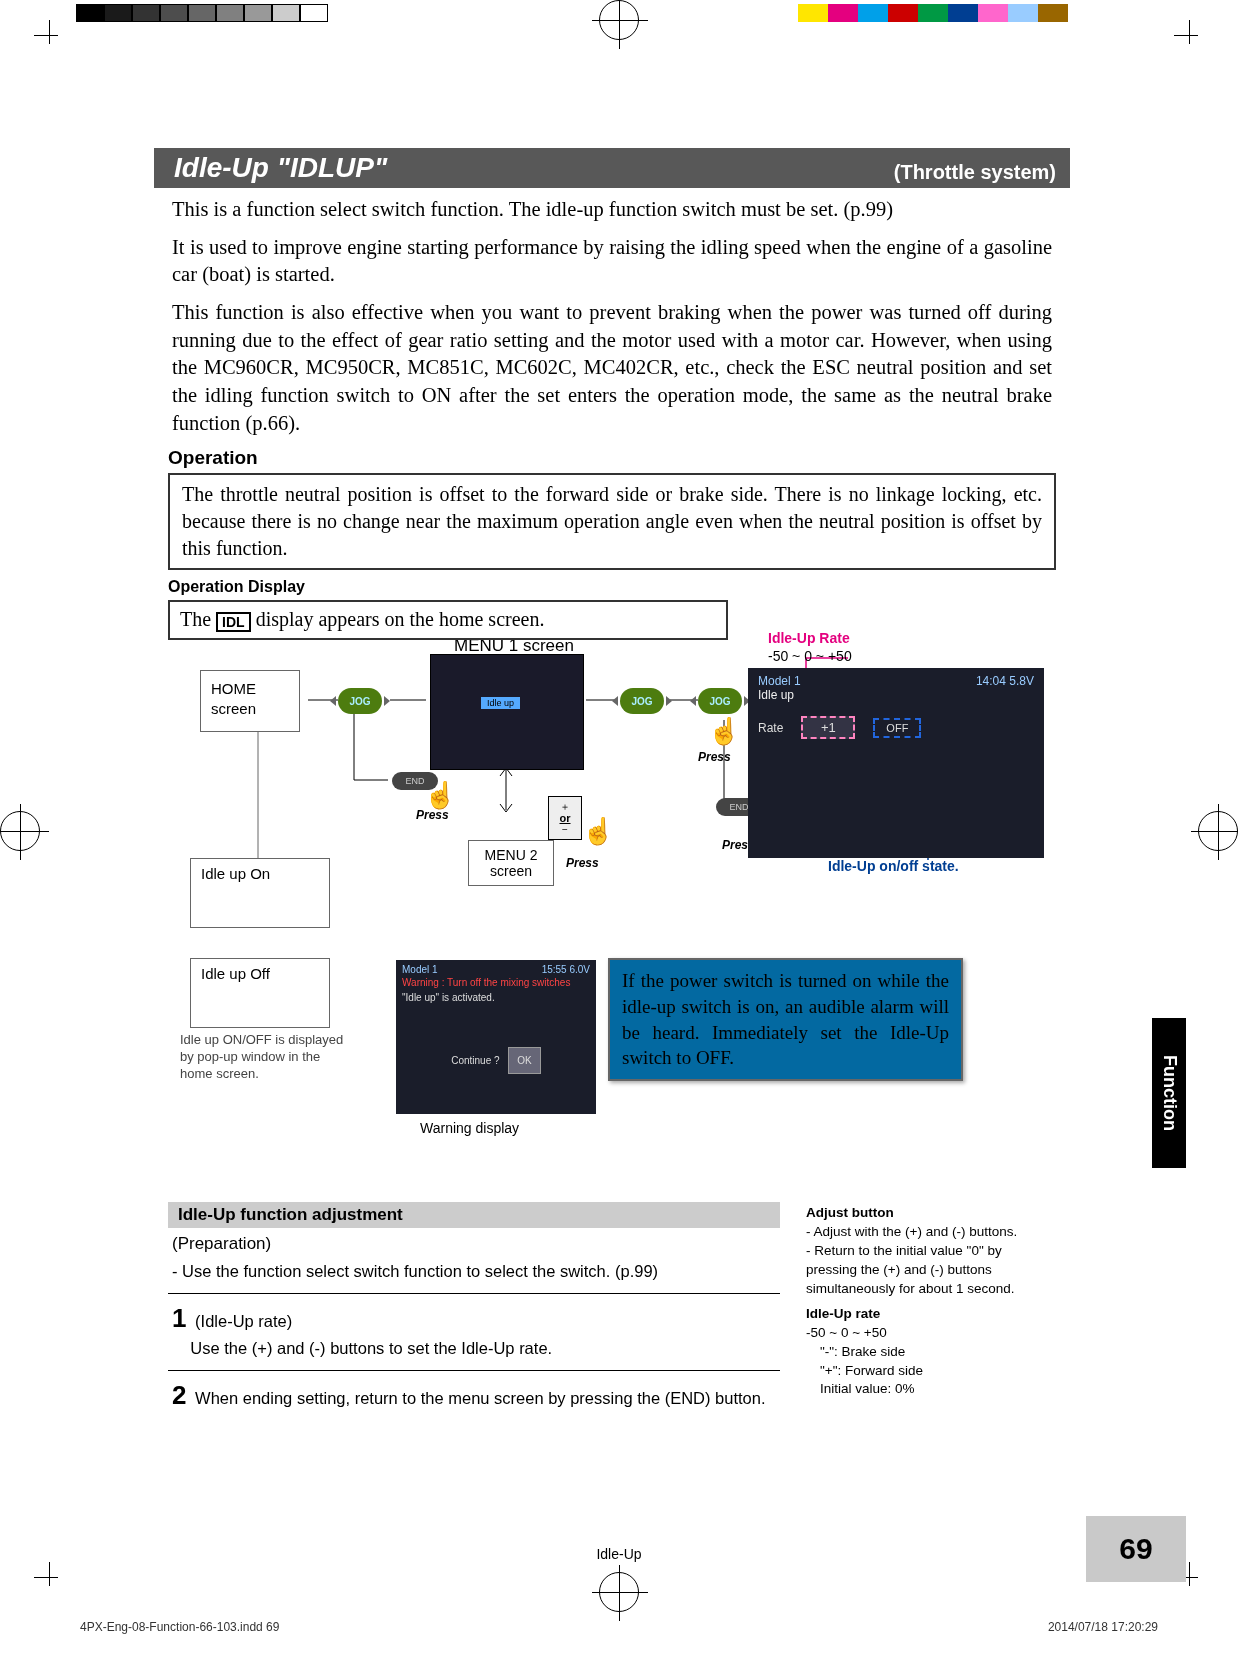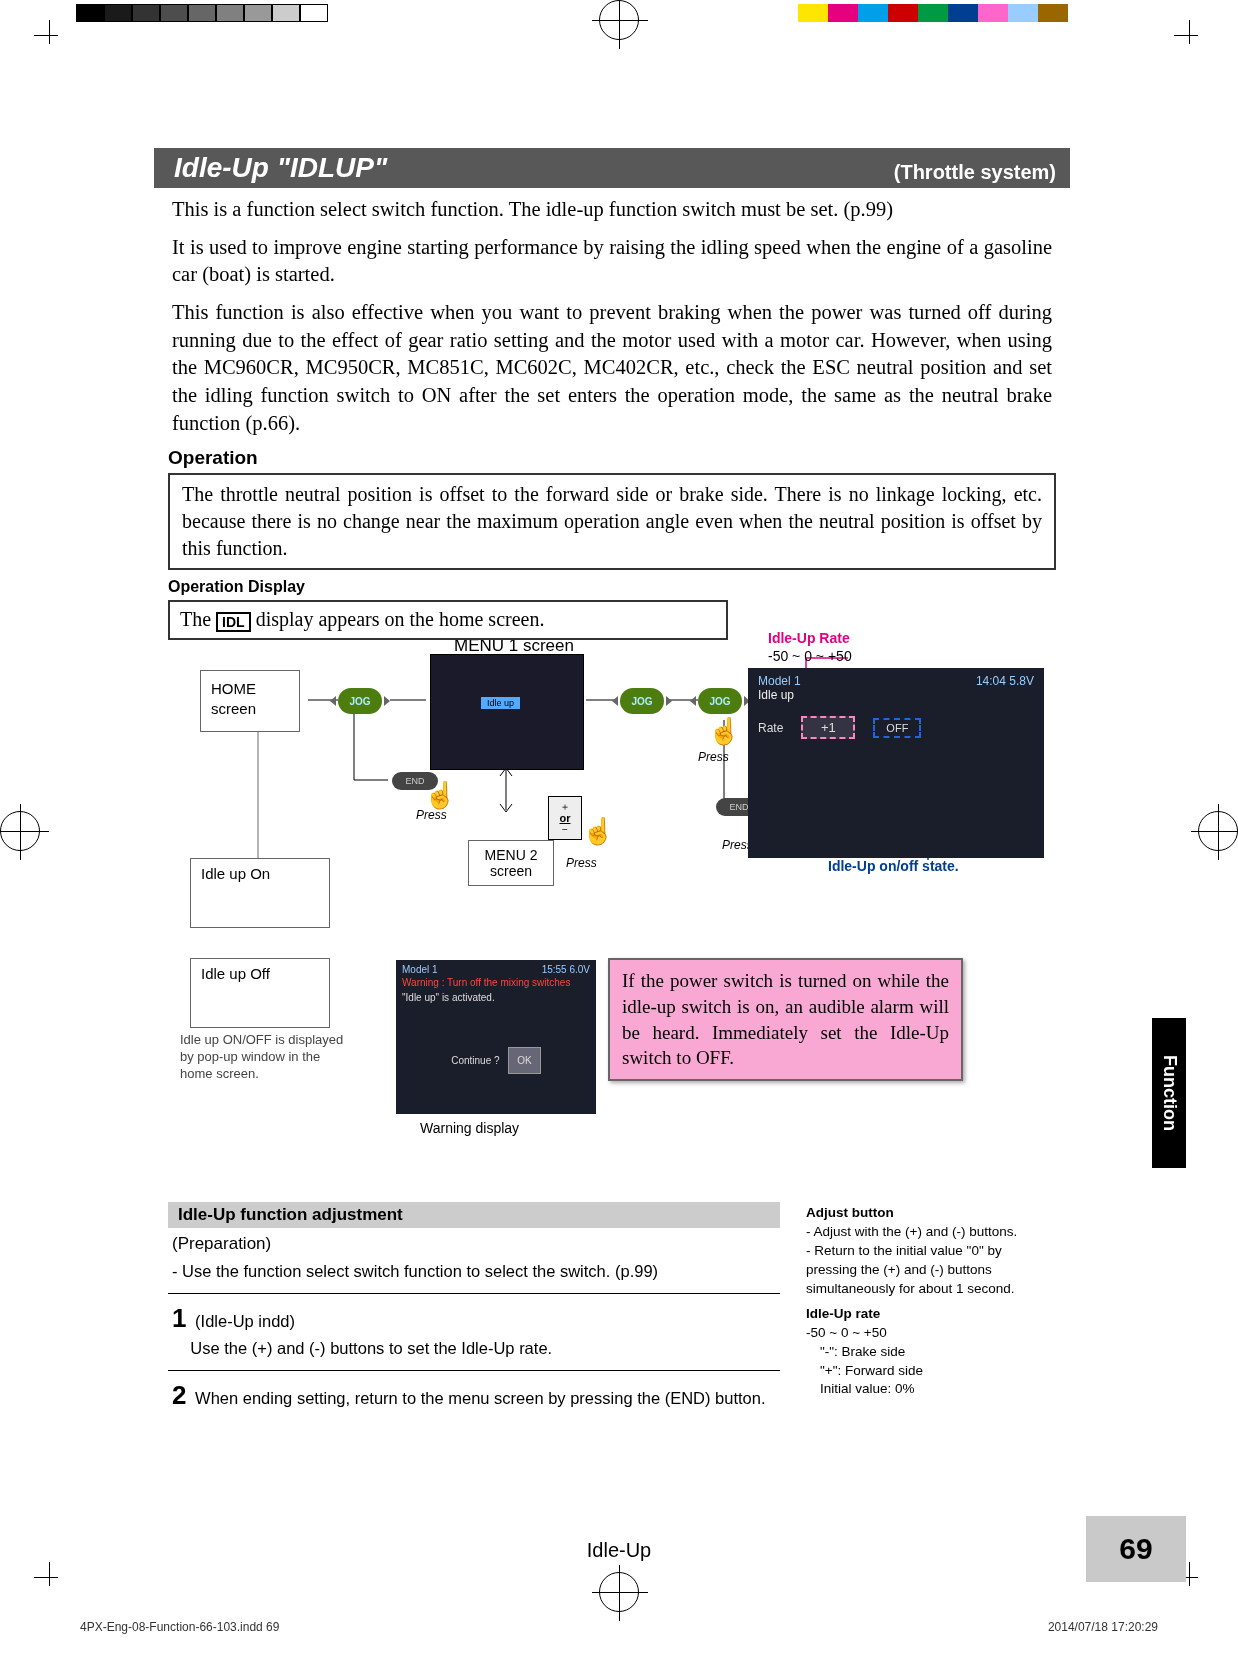--- a/index.html
+++ b/index.html
@@ -57,21 +57,21 @@
   .jog-btn::before, .jog-btn::after { content: ''; position: absolute; width: 0; height: 0; border-top: 5px solid transparent; border-bottom: 5px solid transparent; }
   .jog-btn::before { border-right: 6px solid #666; left: -8px; }
   .jog-btn::after { border-left: 6px solid #666; right: -8px; }
 
   .menu-img { position: absolute; background: #1a1a2a; border: 1px solid #000; }
   .menu-img .hl { background: #5af; font-size: 9px; padding: 1px 6px; position: absolute; }
 
   .menu-label { position: absolute; font-size: 17px; text-align: center; }
 
   .end-btn { position: absolute; width: 46px; height: 18px; background: #444; border-radius: 10px; color: #ccc; font-size: 9px; display: flex; align-items: center; justify-content: center; }
-  .press-lbl { position: absolute; font-size: 12px; font-style: italic; font-weight: normal; }
+  .press-lbl { position: absolute; font-size: 12px; font-style: italic; font-weight: bold; }
   .finger { position: absolute; font-size: 26px; }
 
   .plusminus { position: absolute; width: 34px; height: 44px; border: 1px solid #000; background: #eee; font-size: 10px; display: flex; flex-direction: column; align-items: center; justify-content: center; line-height: 1.1; }
   .or-lbl { font-size: 11px; text-decoration: underline; font-weight: bold; }
 
   .menu2-box { position: absolute; border: 1px solid #666; background: #fff; font-size: 14px; padding: 6px 8px; text-align: center; }
 
   .idle-on-box, .idle-off-box { position: absolute; left: 22px; width: 140px; border: 1px solid #666; background: #fff; font-size: 15px; padding: 6px 10px; height: 70px; }
 
   .caption-small { position: absolute; font-size: 13px; color: #444; line-height: 1.3; width: 170px; }
@@ -87,38 +87,38 @@
 
   .onoff-label { position: absolute; font-size: 14px; font-weight: bold; }
 
   .warning-screen { position: absolute; top: 360px; left: 228px; width: 200px; height: 154px; background: #1a1d2a; color: #ff8; font-size: 10px; padding: 4px 6px; }
   .warning-screen .hdr2 { display: flex; justify-content: space-between; color: #9cf; font-size: 10px; }
   .warning-screen .warn { color: #f44; margin-top: 2px; }
   .warning-screen .body2 { color: #ddd; margin-top: 4px; }
   .warning-screen .cont { margin-top: 44px; text-align: center; color: #ddd; }
   .warning-screen .okbtn { display: inline-block; background: #667; padding: 7px 8px; border: 1px solid #999; margin-left: 6px; }
 
-  .warn-box { position: absolute; top: 358px; left: 440px; width: 355px; border: 2px solid #666; padding: 8px 12px; font-family: "Times New Roman", serif; font-size: 19px; line-height: 1.35; text-align: justify; box-shadow: 2px 2px 4px #aaa; background: #f9a8d4; }
+  .warn-box { position: absolute; top: 358px; left: 440px; width: 355px; border: 2px solid #666; padding: 8px 12px; font-family: "Times New Roman", serif; font-size: 19px; line-height: 1.35; text-align: justify; box-shadow: 2px 2px 4px #aaa; background: #0369a1; }
 
   .warn-caption { position: absolute; top: 520px; left: 252px; font-size: 14px; }
 
   
   .adj-row { display: flex; margin: 12px 14px 0 14px; gap: 26px; }
   .adj-left { flex: 1; min-width: 0; }
   .adj-right { width: 250px; font-size: 13.5px; line-height: 1.4; }
   .adj-title { background: #ccc; font-weight: bold; font-size: 17px; padding: 3px 10px; }
   .prep { font-size: 17px; margin: 6px 4px; }
   .step-line { font-size: 16.5px; margin: 4px 4px 10px 4px; line-height: 1.4; }
   .step-num { font-size: 26px; font-weight: bold; margin-right: 4px; }
   .step-sep { border-top: 1px solid #000; margin: 6px 0; }
   .adj-right .h { font-weight: bold; margin-top: 2px; }
   .adj-right .ind { padding-left: 14px; }
 
   
-  .footer-title { position: absolute; bottom: 100px; left: 50%; transform: translateX(-50%); font-size: 20px; }
+  .footer-title { position: absolute; bottom: 100px; left: 50%; transform: translateX(-50%); font-size: 14px; }
   .page-num-box { position: absolute; bottom: 80px; right: 52px; width: 100px; height: 66px; background: #c9c9c9; display: flex; align-items: center; justify-content: center; font-size: 30px; font-weight: bold; }
 
   .side-tab { position: absolute; right: 52px; top: 1018px; width: 34px; height: 150px; background: #000; color: #fff; writing-mode: vertical-rl; text-orientation: mixed; font-weight: bold; font-size: 18px; display: flex; align-items: center; justify-content: center; }
 
   .print-footer-left { position: absolute; bottom: 28px; left: 80px; font-size: 12px; color: #333; }
   .print-footer-right { position: absolute; bottom: 28px; right: 80px; font-size: 12px; color: #333; }
 
   svg.conn { position: absolute; top: 0; left: 0; width: 100%; height: 100%; pointer-events: none; }
 </style>
 </head>
@@ -268,21 +268,21 @@
     </div>
 
     <div class="adj-row">
       <div class="adj-left">
         <div class="adj-title">Idle-Up function adjustment</div>
         <div class="prep">(Preparation)</div>
         <div class="step-line">- Use the function select switch function to select the switch. (p.99)</div>
         <div class="step-sep"></div>
         <div class="step-line">
           <span class="step-num">1</span>
-          <span>(Idle-Up indd)</span><br>
+          <span>(Idle-Up rate)</span><br>
           &nbsp;&nbsp;&nbsp;&nbsp;<span>Use the (+) and (-) buttons to set the Idle-Up rate.</span>
         </div>
         <div class="step-sep"></div>
         <div class="step-line" style="text-align:justify">
           <span class="step-num">2</span>
           <span>When ending setting, return to the menu screen by pressing the (END) button.</span>
         </div>
       </div>
       <div class="adj-right">
         <div class="h">Adjust button</div>

